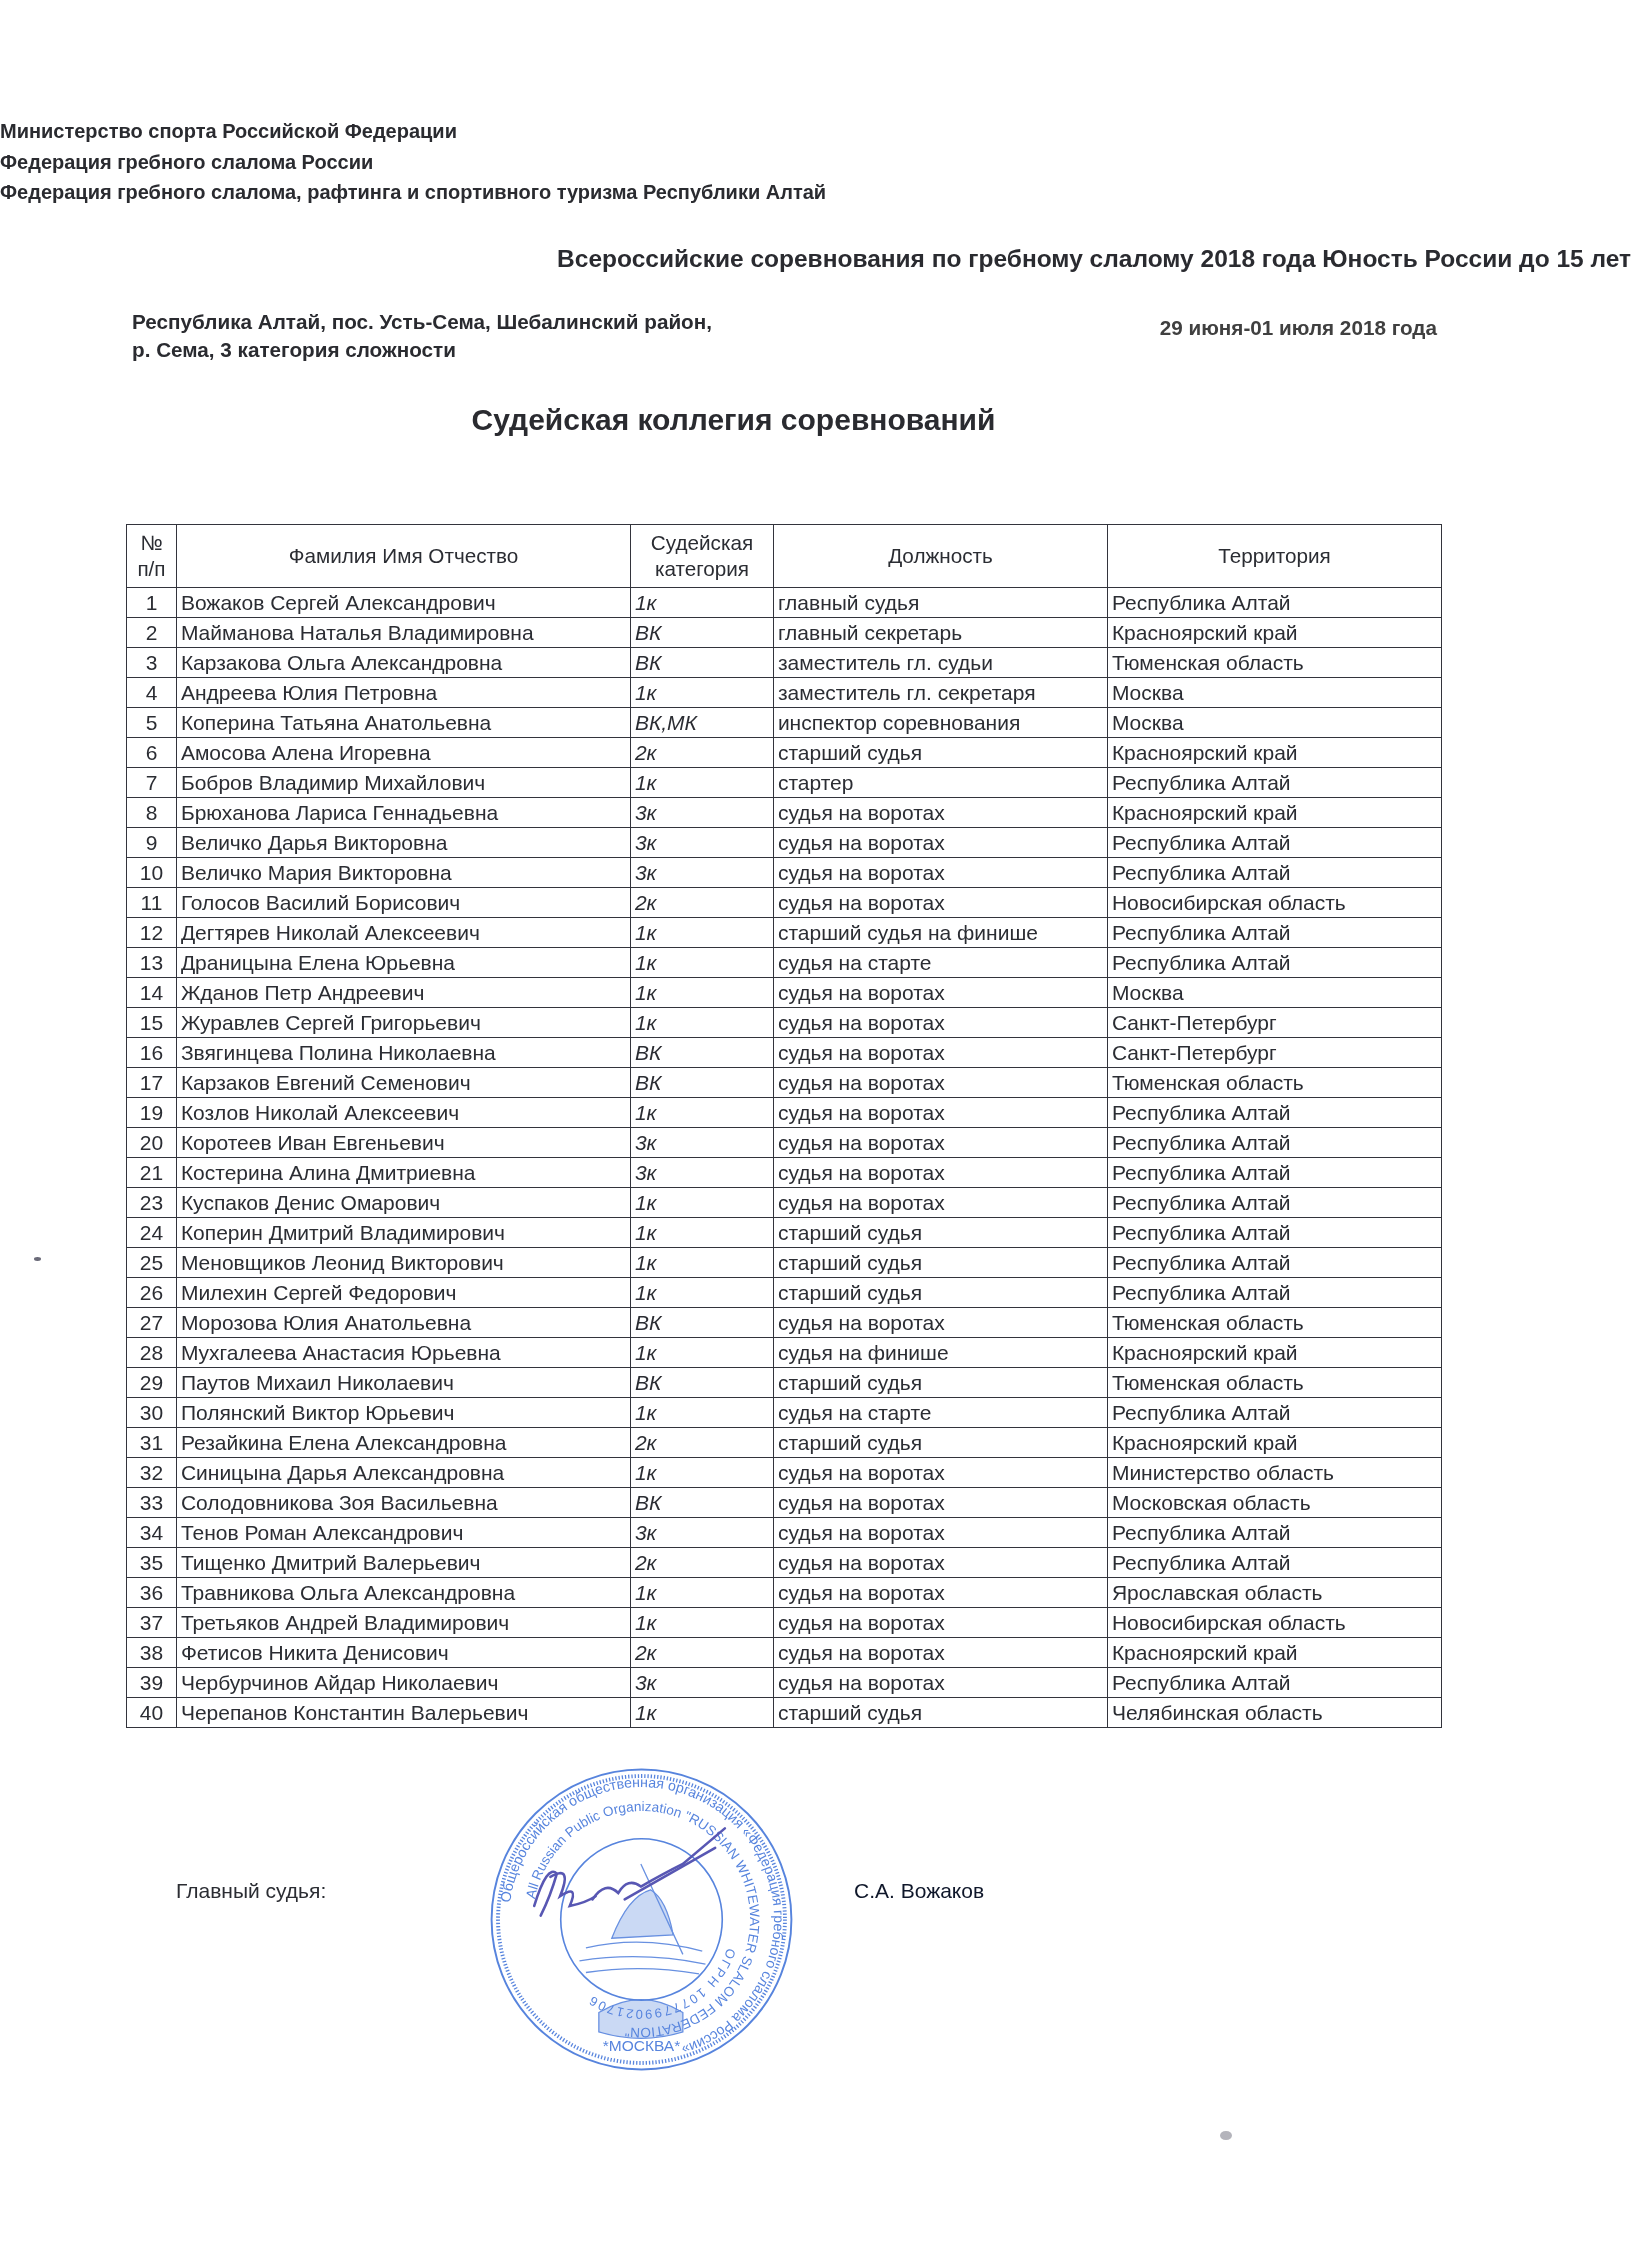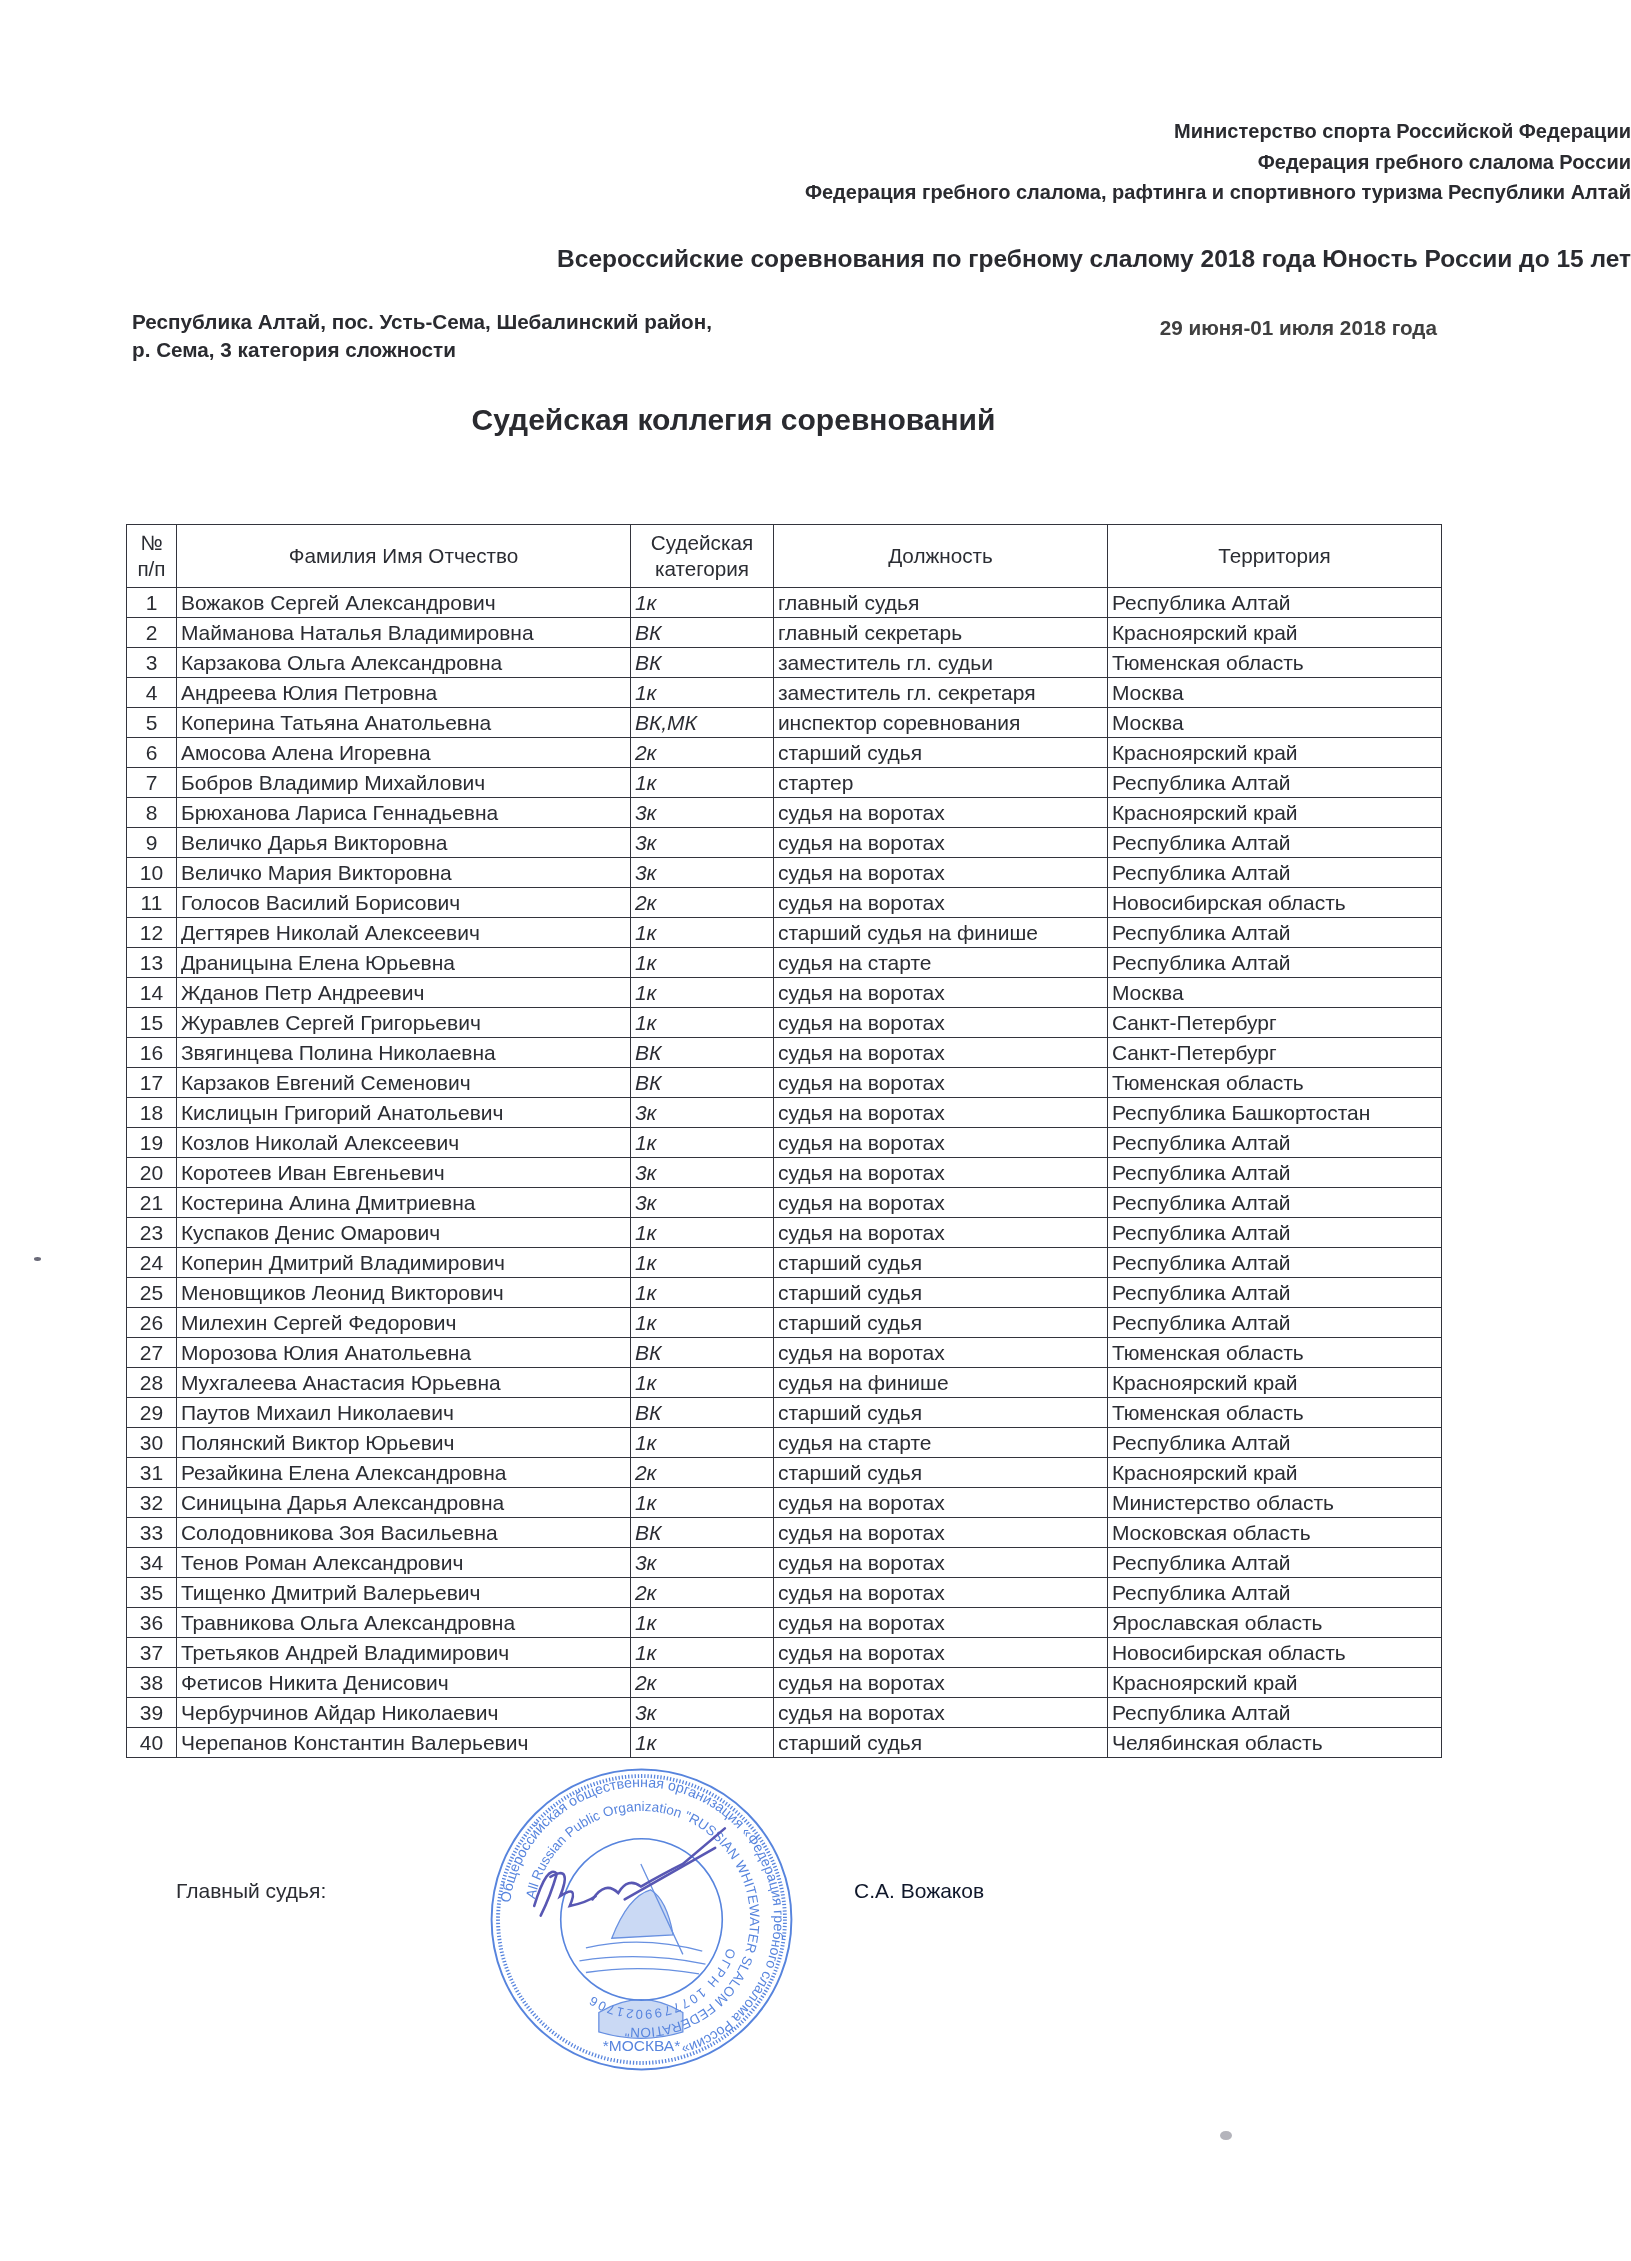--- a/index.html
+++ b/index.html
@@ -1,21 +1,21 @@
 <!DOCTYPE html>
 <html style="font-size:10.3px"><head>
 <meta charset="utf-8">
 <style>
   html, body { margin: 0; padding: 0; }
   body {
     width: 1631px; height: 2261px; background: #ffffff; position: relative; overflow: hidden;
     font-family: "Liberation Sans", sans-serif; color: #2b2d33;
   }
   .hdr-line {
-    position: absolute; left: 0; width: 1631px; text-align: right;
+    position: absolute; left: 0; width: 1631px; text-align: left;
     font-weight: bold; font-size: 20px; letter-spacing: 0px; color: #2a2b30;
   }
   .title {
     position: absolute; left: 0; width: 1631px; text-align: right;
     font-weight: bold; font-size: 24.5px; color: #2a2b30;
   }
   .venue { position: absolute; left: 132px; top: 308px; font-weight: bold; font-size: 20.7px; line-height: 28px; color: #2a2b30; }
   .dates { position: absolute; right: 194px; top: 316px; font-weight: bold; font-size: 20.7px; color: #404040; margin-left: 16px; }
   .section-title {
     position: absolute; left: 0; width: 1467px; top: 403px; text-align: center;
@@ -188,27 +188,20 @@
           <td class="cat">ВК</td>
           <td class="left">судья на воротах</td>
           <td class="left">Санкт-Петербург</td>
         </tr>
         <tr>
           <td class="num">17</td>
           <td class="left">Карзаков Евгений Семенович</td>
           <td class="cat">ВК</td>
           <td class="left">судья на воротах</td>
           <td class="left">Тюменская область</td>
-        </tr>
-        <tr>
-          <td class="num">18</td>
-          <td class="left">Кислицын Григорий Анатольевич</td>
-          <td class="cat">3к</td>
-          <td class="left">судья на воротах</td>
-          <td class="left">Республика Башкортостан</td>
         </tr>
         <tr>
           <td class="num">19</td>
           <td class="left">Козлов Николай Алексеевич</td>
           <td class="cat">1к</td>
           <td class="left">судья на воротах</td>
           <td class="left">Республика Алтай</td>
         </tr>
         <tr>
           <td class="num">20</td>

